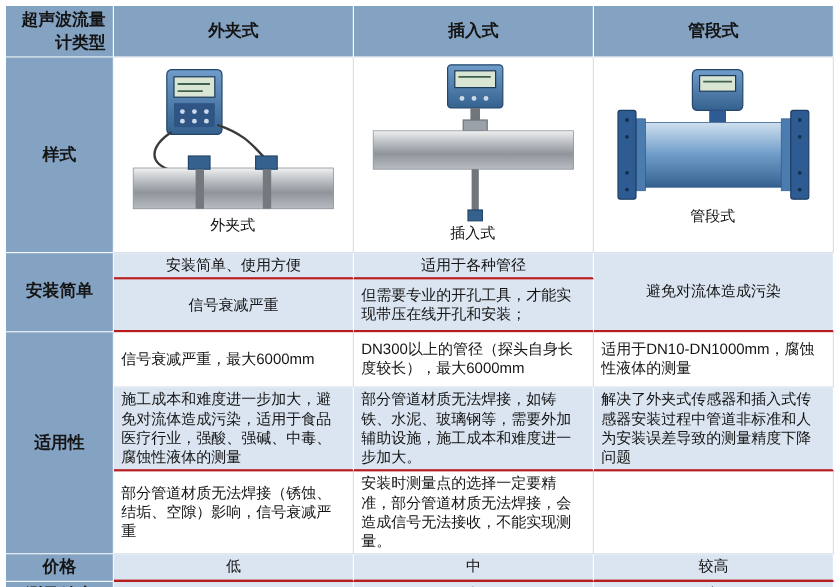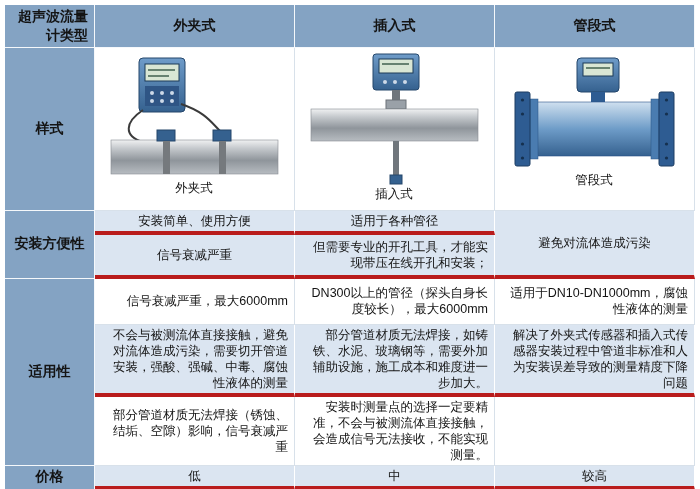--- a/index.html
+++ b/index.html
@@ -20,21 +20,21 @@
     border-spacing: 0;
     table-layout: fixed;
     empty-cells: show;
   }
   th, td {
     padding: 2px 6px;
     font-size: 12.5px;
     line-height: 1.28;
     vertical-align: middle;
     border-right: 1px solid #ffffff;
-    border-bottom: 4px solid #b91c1c;
+    border-bottom: 2px solid #b91c1c;
     word-break: break-all;
   }
   
   .hd, .lbl {
     background: #84a3c3;
     font-weight: bold;
     font-size: 14px;
     text-align: center;
     border-right: 1px solid #f5f8fb;
     border-bottom: 1px solid #f5f8fb;
@@ -42,21 +42,21 @@
   .corner { text-align: right; line-height: 1.35; }
   
   .lb { background: #dbe5f1; }
   
   .wt {
     background: #ffffff;
     border-right: 1px solid #d8e1ea;
     border-bottom: 1px solid #d8e1ea;
   }
   .ctr { text-align: center; }
-  .lft { text-align: right; }
+  .lft { text-align: left; }
   .img-cell { text-align: center; vertical-align: middle; padding: 4px 2px; }
   svg text {
     font-family: "Liberation Sans", "DejaVu Sans", sans-serif;
   }
 </style>
 </head>
 <body>
 
 <div class="page">
   <table class="cmp">
@@ -169,44 +169,44 @@
           <circle cx="159.5" cy="48" r="1.6" fill="#15304e"></circle>
               <circle cx="159.5" cy="62" r="1.6" fill="#15304e"></circle>
           <circle cx="159.5" cy="92" r="1.6" fill="#15304e"></circle>
               <circle cx="159.5" cy="106" r="1.6" fill="#15304e"></circle>
           <text x="87" y="132" text-anchor="middle" font-size="12.5" fill="#111">管段式</text>
         </svg>
       </td>
     </tr>
 
     <tr>
-      <th class="lbl" rowspan="2">安装方便性</th>
+      <th class="lbl" rowspan="2">安装简单</th>
       <td class="lb ctr" style="height:20px">安装简单、使用方便</td>
       <td class="lb ctr">适用于各种管径</td>
       <td class="lb ctr" rowspan="2">避免对流体造成污染</td>
     </tr>
     <tr>
       <td class="lb ctr" style="height:44px">信号衰减严重</td>
       <td class="lb lft">但需要专业的开孔工具，才能实现带压在线开孔和安装；</td>
     </tr>
 
     <tr>
       <th class="lbl" rowspan="3">适用性</th>
       <td class="wt lft" style="height:46px">信号衰减严重，最大6000mm</td>
       <td class="wt lft">DN300以上的管径（探头自身长度较长），最大6000mm</td>
       <td class="wt lft">适用于DN10-DN1000mm，腐蚀性液体的测量</td>
     </tr>
     <tr>
-      <td class="lb lft" style="height:66px">不会与被测流体直接接触，避免对流体造成污染，需要切开管道安装，强酸、强碱、中毒、腐蚀性液体的测量</td>
+      <td class="lb lft" style="height:66px">施工成本和难度进一步加大，避免对流体造成污染，适用于食品医疗行业，强酸、强碱、中毒、腐蚀性液体的测量</td>
       <td class="lb lft">部分管道材质无法焊接，如铸铁、水泥、玻璃钢等，需要外加辅助设施，施工成本和难度进一步加大。</td>
       <td class="lb lft">解决了外夹式传感器和插入式传感器安装过程中管道非标准和人为安装误差导致的测量精度下降问题</td>
     </tr>
     <tr>
       <td class="wt lft" style="height:56px">部分管道材质无法焊接（锈蚀、结垢、空隙）影响，信号衰减严重</td>
-      <td class="wt lft">安装时测量点的选择一定要精准，不会与被测流体直接接触，会造成信号无法接收，不能实现测量。</td>
+      <td class="wt lft">安装时测量点的选择一定要精准，部分管道材质无法焊接，会造成信号无法接收，不能实现测量。</td>
       <td class="wt lft"></td>
     </tr>
 
     <tr>
       <th class="lbl" style="height:21px">价格</th>
       <td class="lb ctr">低</td>
       <td class="lb ctr">中</td>
       <td class="lb ctr">较高</td>
     </tr>
 

